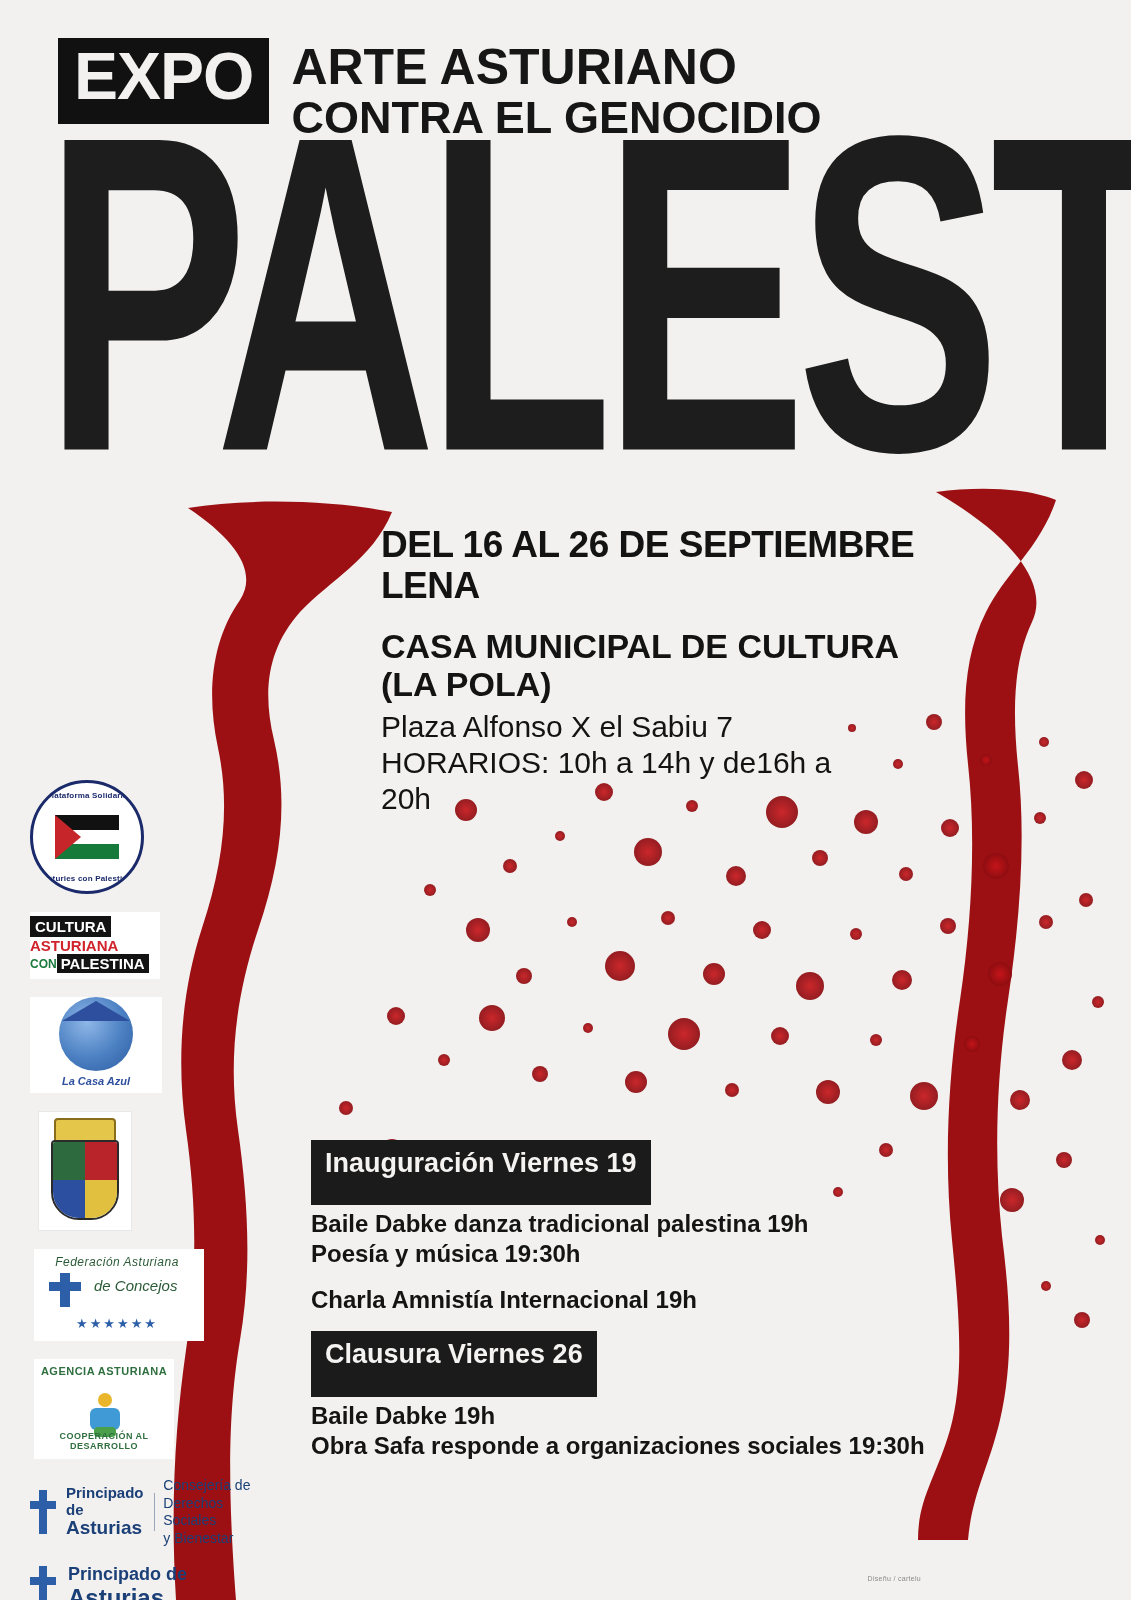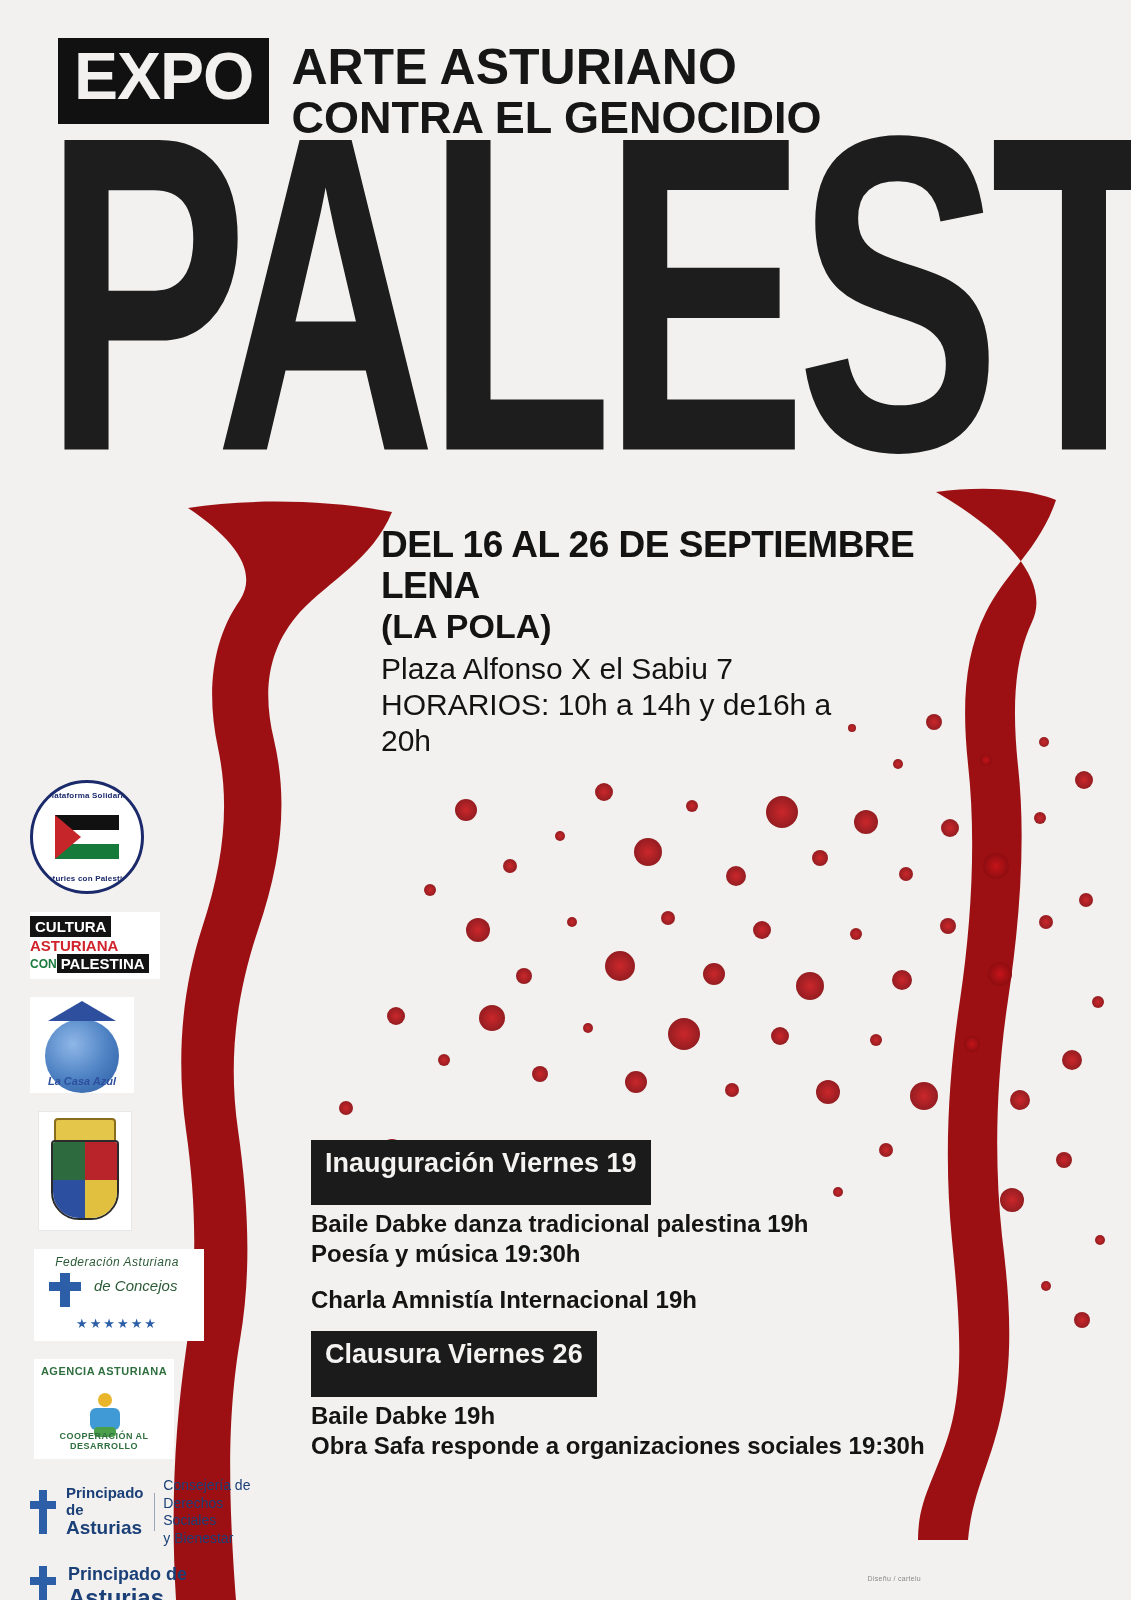--- a/index.html
+++ b/index.html
@@ -197,23 +197,23 @@
   }
   .cult-row1 { display:flex; align-items:stretch; }
   .cult-black { background:#131313; color:#fff; font-size:15px; font-weight:bold; padding:2px 5px; }
   .cult-row2 { display:flex; align-items:center; }
   .cult-red { color:#d0232b; font-size:15px; font-weight:bold; }
   .cult-row3 { display:flex; align-items:center; }
   .cult-green { color:#1a7a3c; font-size:12px; font-weight:bold; }
   .cult-blackwide { background:#131313; color:#fff; font-size:15px; font-weight:bold; padding:1px 4px; }
 
   .logo-casa {
-    width: 104px; height: 96px; background:#ffffff;
+    width: 132px; height: 96px; background:#ffffff;
     margin-left: 8px; position: relative; overflow:hidden;
-    display:flex; align-items:flex-end; justify-content:center;
+    display:flex; align-items:flex-start; justify-content:center;
   }
   .casa-globe {
     width: 74px; height: 74px; border-radius:50%;
     background: radial-gradient(circle at 38% 34%, #8fb7e8 0%, #4a7fc1 55%, #2e5da0 100%);
     position: relative;
   }
   .casa-roof {
     position:absolute; top:4px; left:50%; transform:translateX(-50%);
     width:0; height:0; border-left:34px solid transparent; border-right:34px solid transparent;
     border-bottom:20px solid #2e4f9e;
@@ -402,20 +402,21 @@
       <div class="header-line1">ARTE ASTURIANO</div>
       <div class="header-line2">CONTRA EL GENOCIDIO</div>
     </div>
   </div>
 
   <div class="big-title">PALESTINO</div>
 
   <div class="info">
     <div class="l1">DEL 16 AL 26 DE SEPTIEMBRE</div>
     <div class="l2">LENA</div>
+    <div class="l3">CASA MUNICIPAL DE CULTURA</div>
     <div class="l4">(LA POLA)</div>
     <div class="l5">Plaza Alfonso X el Sabiu 7</div>
     <div class="l6">HORARIOS: 10h a 14h y de16h a</div>
     <div class="l7">20h</div>
   </div>
 
   <div class="program">
     <div class="prog-head">Inauguración Viernes 19</div>
     <div class="prog-line">Baile Dabke danza tradicional palestina 19h</div>
     <div class="prog-line">Poesía y música 19:30h</div>

